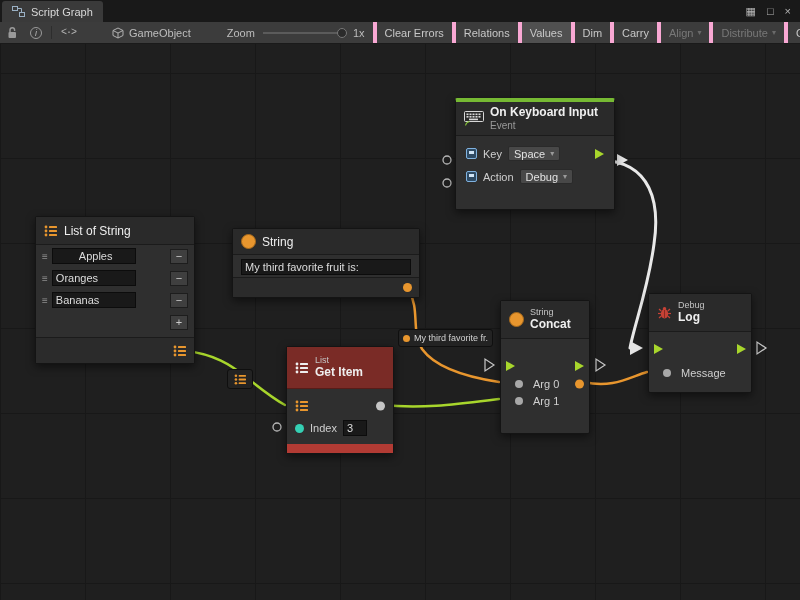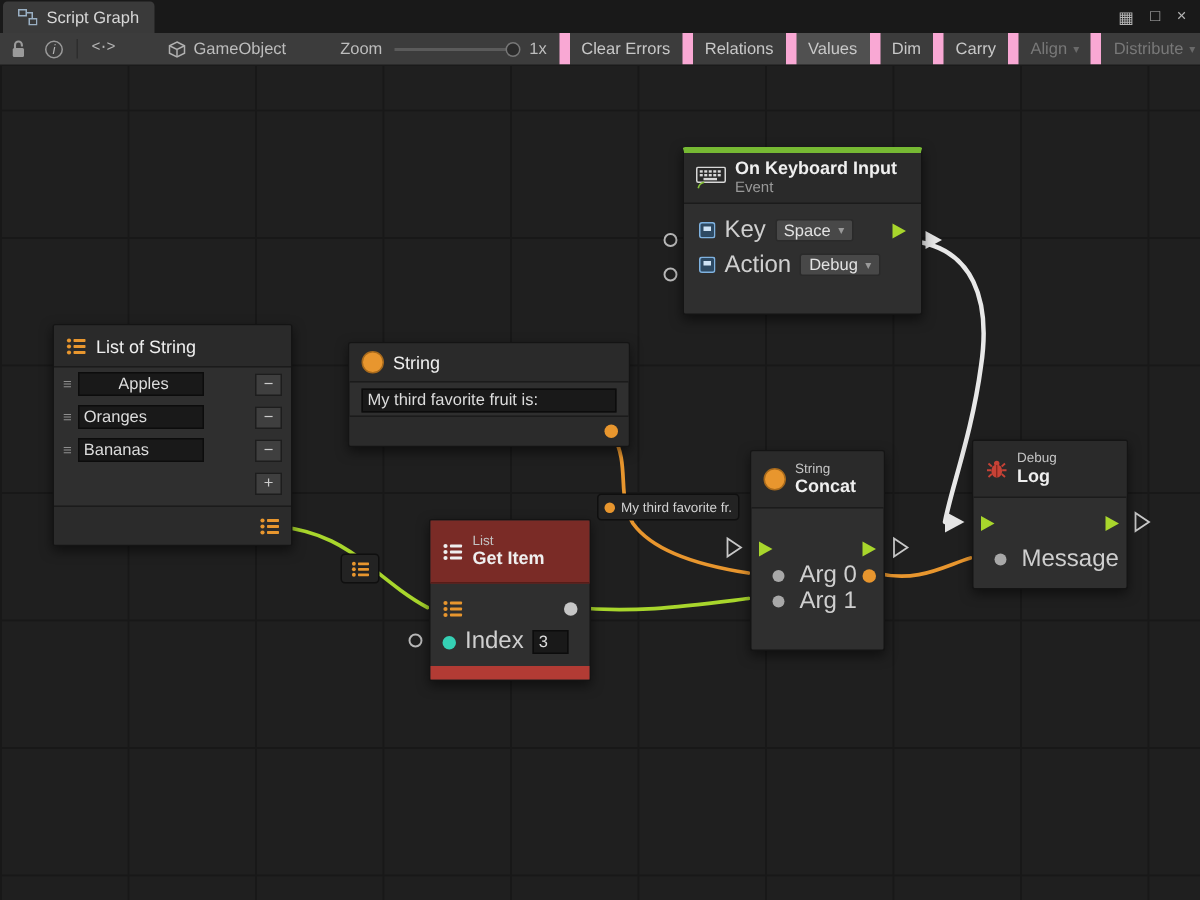--- a/index.html
+++ b/index.html
@@ -16,21 +16,21 @@
   .toolbar { position:absolute; top:22px; left:0; right:0; height:22px; background:#3c3c3c; border-bottom:1px solid #1a1a1a; display:flex; align-items:center; font-size:11px; color:#c8c8c8; overflow:hidden; white-space:nowrap; }
   .tbicon { display:flex; align-items:center; justify-content:center; padding:0 6px; height:100%; }
   .infocircle { width:12px; height:12px; border:1px solid #9a9a9a; border-radius:50%; color:#b5b5b5; font-size:9px; display:flex; align-items:center; justify-content:center; font-style:italic; }
   .codeicon { font-family:"Liberation Mono", monospace; font-size:10px; color:#b5b5b5; letter-spacing:-1px; }
   .sep { width:1px; height:13px; background:#2d2d2d; margin:0 3px; flex:none; }
   .tb-go { display:flex; align-items:center; gap:5px; padding:0 6px; margin-left:24px; color:#bdbdbd; }
   .zoom-label { margin-left:30px; color:#bdbdbd; }
   .slider { width:82px; height:2px; background:#5b5b5b; position:relative; margin:0 8px; flex:none; }
   .knob { position:absolute; right:-2px; top:-4px; width:10px; height:10px; border-radius:50%; background:#2b2b2b; border:1px solid #777; }
   .zoom-val { color:#bdbdbd; margin-right:8px; }
-  .tbtn { height:100%; display:flex; align-items:center; gap:4px; padding:0 8px; background:transparent; border:none; border-left:7px solid #f9a8d4; color:#c8c8c8; font-size:11px; font-family:inherit; cursor:default; flex:none; }
+  .tbtn { height:100%; display:flex; align-items:center; gap:4px; padding:0 8px; background:transparent; border:none; border-left:4px solid #f9a8d4; color:#c8c8c8; font-size:11px; font-family:inherit; cursor:default; flex:none; }
   .tbtn.active { background:#505050; }
   .tbtn.disabled { color:#787878; }
   .caret { font-size:8px; color:#9a9a9a; }
   .tbtn.disabled .caret { color:#6a6a6a; }
 
   
   .canvas { position:absolute; top:44px; left:0; width:800px; height:556px;
     background-color:#1f1f1f;
     background-image: linear-gradient(#181818 1px, transparent 1px), linear-gradient(90deg, #181818 1px, transparent 1px);
     background-size: 85px 85px, 85px 85px;
@@ -39,21 +39,21 @@
 
   
   .node { position:absolute; z-index:2; background:#2f2f2f; border:1px solid #141414; border-radius:2px; box-shadow:0 3px 8px rgba(0,0,0,.5); color:#ddd; font-size:11px; }
   .nhead { display:flex; align-items:center; gap:6px; height:28px; padding:0 8px; background:#2a2a2a; border-bottom:1px solid #1b1b1b; }
   .nhead.tall { height:38px; }
   .ntitles { display:flex; flex-direction:column; line-height:1.15; }
   .ntitle { font-size:12px; color:#efefef; font-weight:bold; }
   .ntitle.light { font-weight:normal; }
   .nsub { font-size:10px; color:#9a9a9a; }
   .ncat { font-size:9px; color:#c4c4c4; }
-  .plabel { font-size:16px; color:#cfcfcf; }
+  .plabel { font-size:11px; color:#cfcfcf; }
   .fld { background:#191919; border:1px solid #0c0c0c; color:#dcdcdc; font-family:"Liberation Sans", sans-serif; font-size:11px; height:16px; padding:0 3px; }
   .circle-icon { width:15px; height:15px; border-radius:50%; background:#e8962e; border:1px solid #a86a1c; flex:none; }
   .mini { width:18px; height:15px; background:#3f3f3f; border:1px solid #1d1d1d; color:#cccccc; font-size:11px; line-height:12px; display:flex; align-items:center; justify-content:center; font-family:inherit; }
   .elem-ic { color:#8f8f8f; font-size:10px; flex:none; }
 
   .port-dot { width:9px; height:9px; border-radius:50%; flex:none; }
   .orange { background:#e8962e; }
   .white  { background:#c6c6c6; }
   .teal   { background:#35d0b4; }
   .gray   { background:#a8a8a8; }

